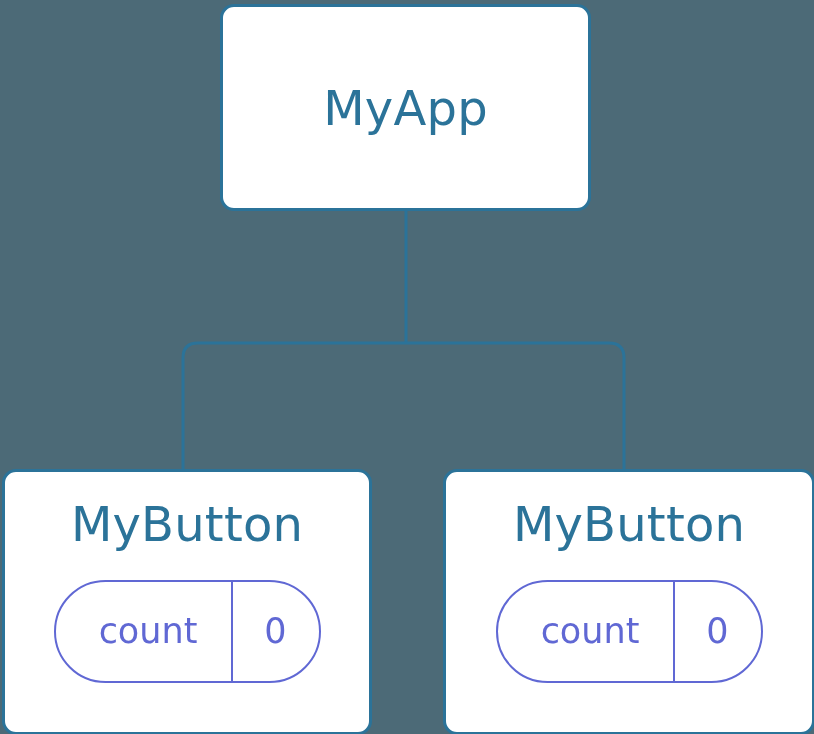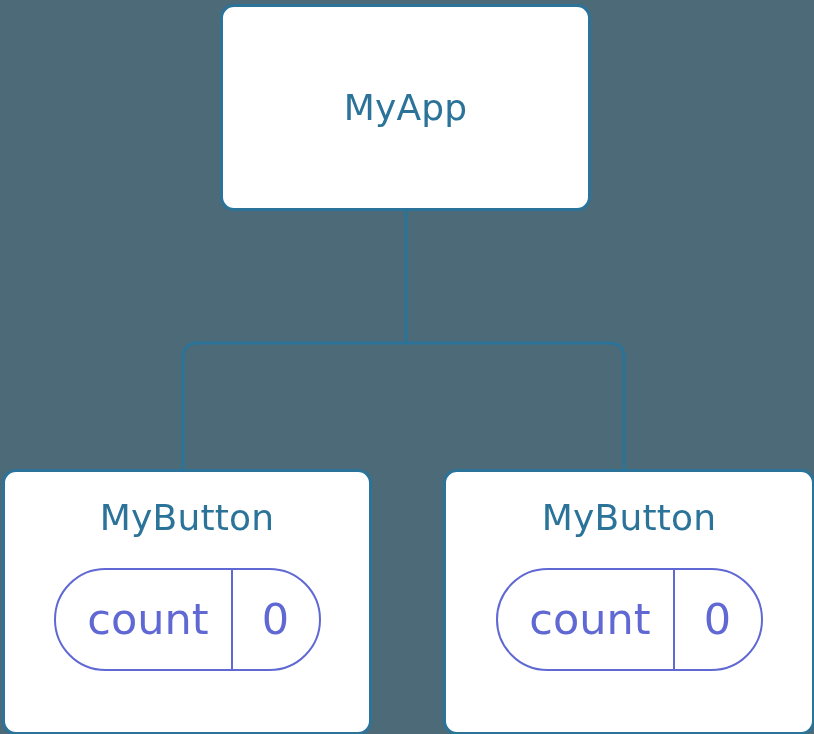--- a/index.html
+++ b/index.html
@@ -65,21 +65,21 @@
     left: 443px;
     top: 469px;
     width: 372px;
     height: 266px;
     border-radius: 14px;
     justify-content: flex-start;
   }
 
   .node-title {
     color: #2b7399;
-    font-size: 36px;
+    font-size: 48px;
     line-height: 1;
     letter-spacing: 0.2px;
     white-space: nowrap;
     font-weight: 400;
   }
 
   .node-child-left .node-title,
   .node-child-right .node-title {
     margin-top: 28px;
   }
@@ -95,21 +95,21 @@
     align-items: stretch;
     background: transparent;
   }
 
   .state-key,
   .state-val {
     display: flex;
     align-items: center;
     justify-content: center;
     color: #6068d4;
-    font-size: 43px;
+    font-size: 35px;
     line-height: 1;
     white-space: nowrap;
   }
 
   .state-key {
     width: 175px;
     padding-left: 10px;
     box-sizing: border-box;
   }
 

